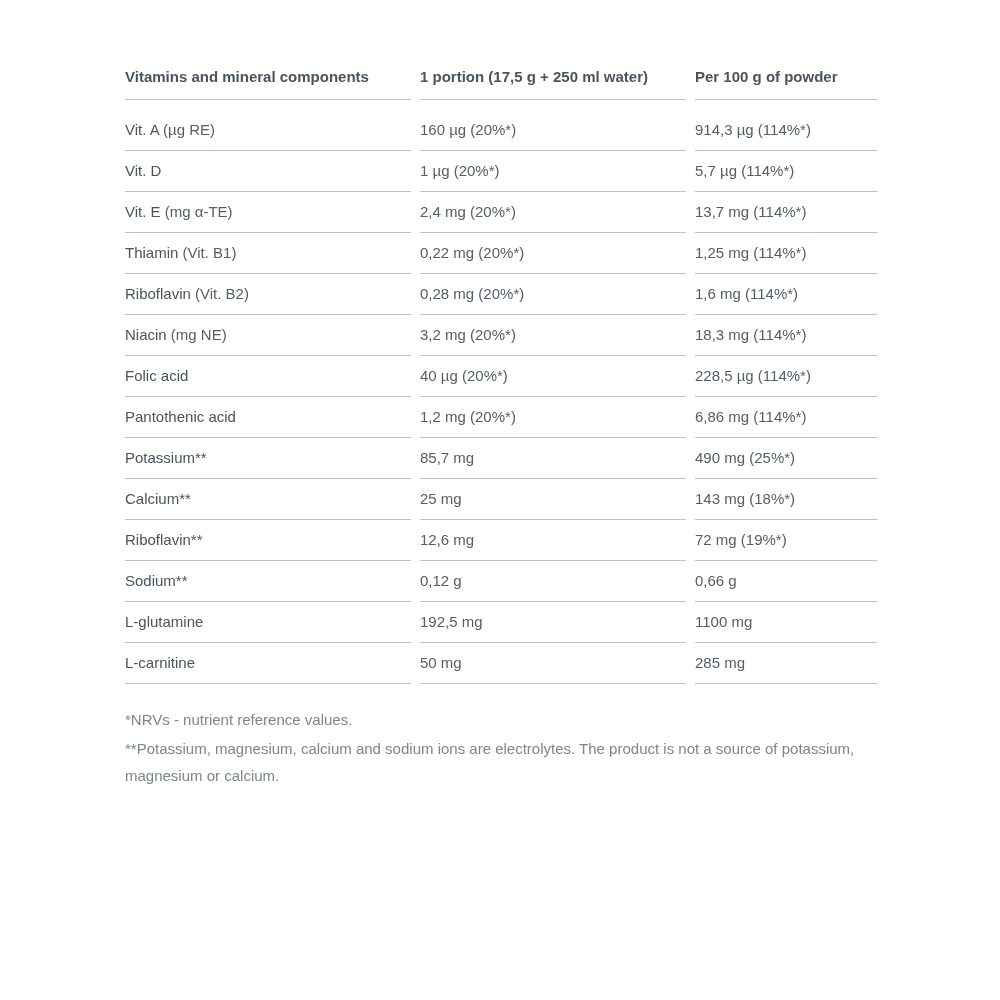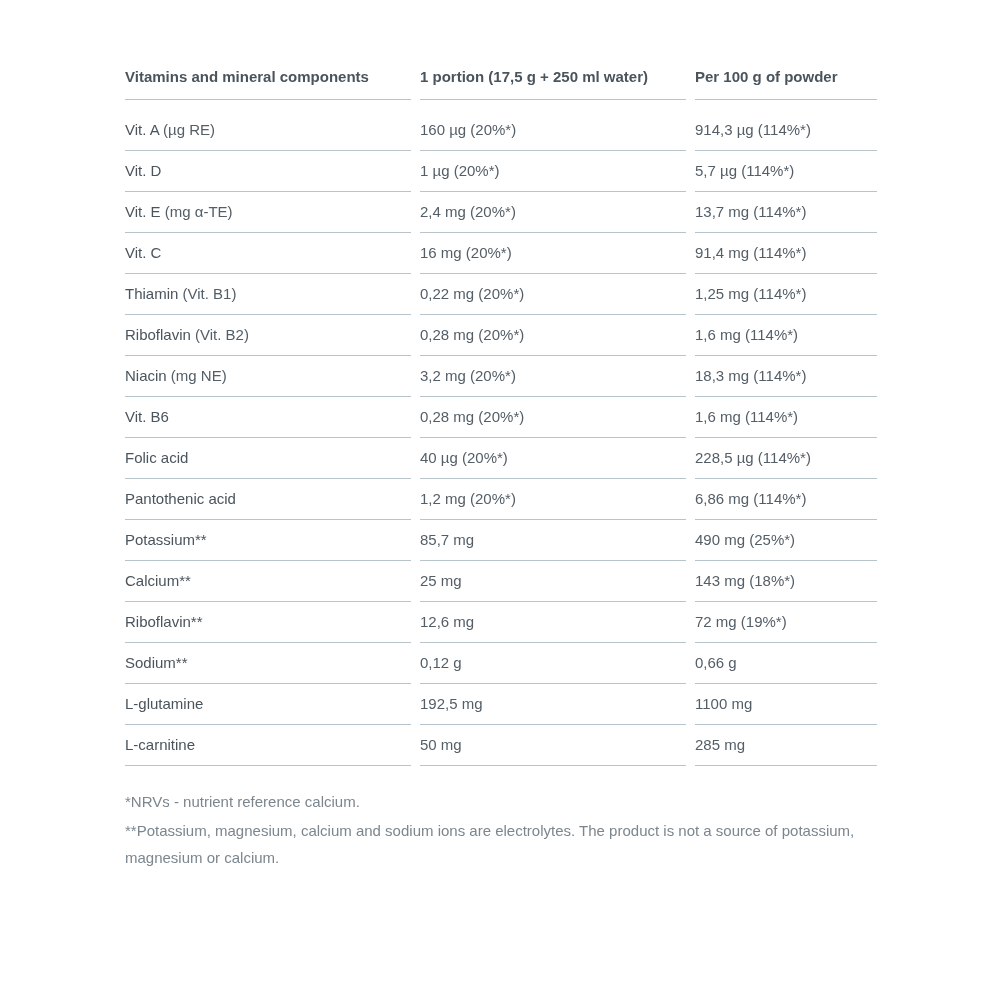--- a/index.html
+++ b/index.html
@@ -82,43 +82,33 @@
           <td><span class="nm">Vit. D</span><span class="note"></span></td>
           <td>1 µg (20%*)</td>
           <td>5,7 µg (114%*)</td>
         </tr>
         <tr>
           <td><span class="nm">Vit. E</span><span class="note"> (mg α-TE)</span></td>
           <td>2,4 mg (20%*)</td>
           <td>13,7 mg (114%*)</td>
         </tr>
         <tr>
-          <td><span class="nm">Vit. C</span><span class="note"></span></td>
-          <td>16 mg (20%*)</td>
-          <td>91,4 mg (114%*)</td>
-        </tr>
-        <tr>
           <td><span class="nm">Thiamin</span><span class="note"> (Vit. B1)</span></td>
           <td>0,22 mg (20%*)</td>
           <td>1,25 mg (114%*)</td>
         </tr>
         <tr>
           <td><span class="nm">Riboflavin</span><span class="note"> (Vit. B2)</span></td>
           <td>0,28 mg (20%*)</td>
           <td>1,6 mg (114%*)</td>
         </tr>
         <tr>
           <td><span class="nm">Niacin</span><span class="note"> (mg NE)</span></td>
           <td>3,2 mg (20%*)</td>
           <td>18,3 mg (114%*)</td>
-        </tr>
-        <tr>
-          <td><span class="nm">Vit. B6</span><span class="note"></span></td>
-          <td>0,28 mg (20%*)</td>
-          <td>1,6 mg (114%*)</td>
         </tr>
         <tr>
           <td><span class="nm">Folic acid</span><span class="note"></span></td>
           <td>40 µg (20%*)</td>
           <td>228,5 µg (114%*)</td>
         </tr>
         <tr>
           <td><span class="nm">Pantothenic acid</span><span class="note"></span></td>
           <td>1,2 mg (20%*)</td>
           <td>6,86 mg (114%*)</td>
@@ -150,17 +140,17 @@
         </tr>
         <tr>
           <td><span class="nm">L-carnitine</span><span class="note"></span></td>
           <td>50 mg</td>
           <td>285 mg</td>
         </tr>
       </tbody>
   </table>
 
   <div class="footnotes">
-    <p>*NRVs - nutrient reference calcium.</p>
+    <p>*NRVs - nutrient reference values.</p>
     <p>**Potassium, magnesium, calcium and sodium ions are electrolytes. The product is not a source of potassium, magnesium or calcium.</p>
   </div>
 
 </div>
 
 </body></html>

